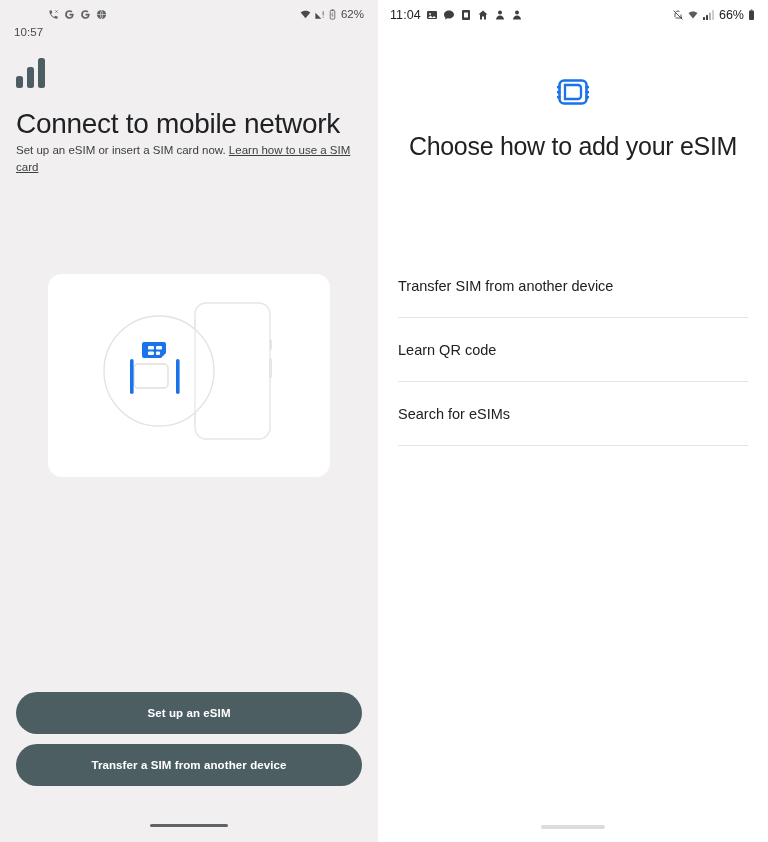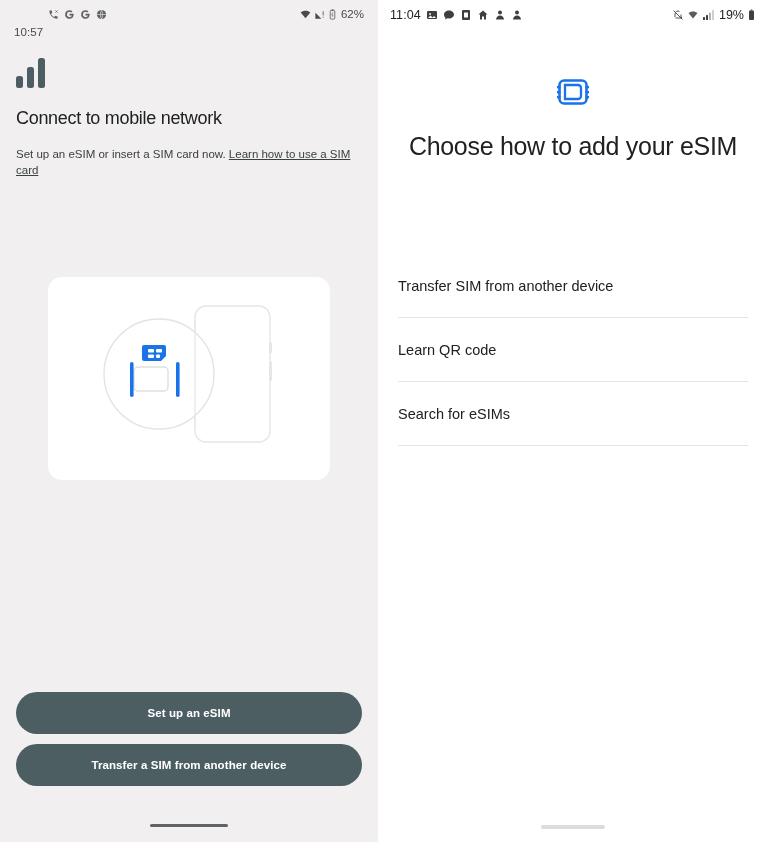--- a/index.html
+++ b/index.html
@@ -29,23 +29,23 @@
   .sb-right { margin-left:auto; display:flex; align-items:center; gap:3px; }
   .sb-time { font-size:11.5px; color:#4a4a4a; letter-spacing:.1px;margin-top:36px; }
   .sb-ico { display:inline-flex; align-items:center; justify-content:center; }
   .sb-ico svg { display:block; }
   .sb-pct { font-size:11.5px; color:#4a4a4a; margin-left:1px; }
 
   .left-body { padding:0 16px; flex:1; display:flex; flex-direction:column; }
 
   .bars-icon { margin-top:30px; margin-bottom:16px; }
   .title-lg {
-    font-size:18px; font-weight:400; color:#202124;
+    font-size:28px; font-weight:400; color:#202124;
     letter-spacing:-.3px; line-height:1.15;
-    margin-bottom:17px;
+    margin-bottom:2px;
   }
   .subtext {
     font-size:11.5px; color:#3c4043; line-height:1.45;
   }
   .subtext a { color:#3c4043; text-decoration:underline; }
 
   .illus-wrap { flex:1; display:flex; align-items:flex-start; justify-content:center; padding-top:98px; }
   .illus-card {
     width:282px; height:203px;
     background:#ffffff;
@@ -276,21 +276,21 @@
             </svg>
         </span>
         <span class="sb-ico">
           <svg width="12" height="12" viewBox="0 0 24 24" fill="#3c4043">
               <rect x="2" y="16" width="4" height="6" rx="1"></rect>
               <rect x="8" y="12" width="4" height="10" rx="1"></rect>
               <rect x="14" y="7" width="4" height="15" rx="1" opacity=".4"></rect>
               <rect x="20" y="2" width="4" height="20" rx="1" opacity=".25"></rect>
             </svg>
         </span>
-        <span class="sb-r-pct">19%</span>
+        <span class="sb-r-pct">66%</span>
         <span class="sb-ico">
           <svg width="9" height="12" viewBox="0 0 14 24" fill="#3c4043">
               <rect x="5" y="1" width="4" height="2" rx="1"></rect>
               <rect x="2" y="3" width="10" height="19" rx="2"></rect>
             </svg>
         </span>
       </div>
     </div>
 
     <div class="esim-icon-wrap">

